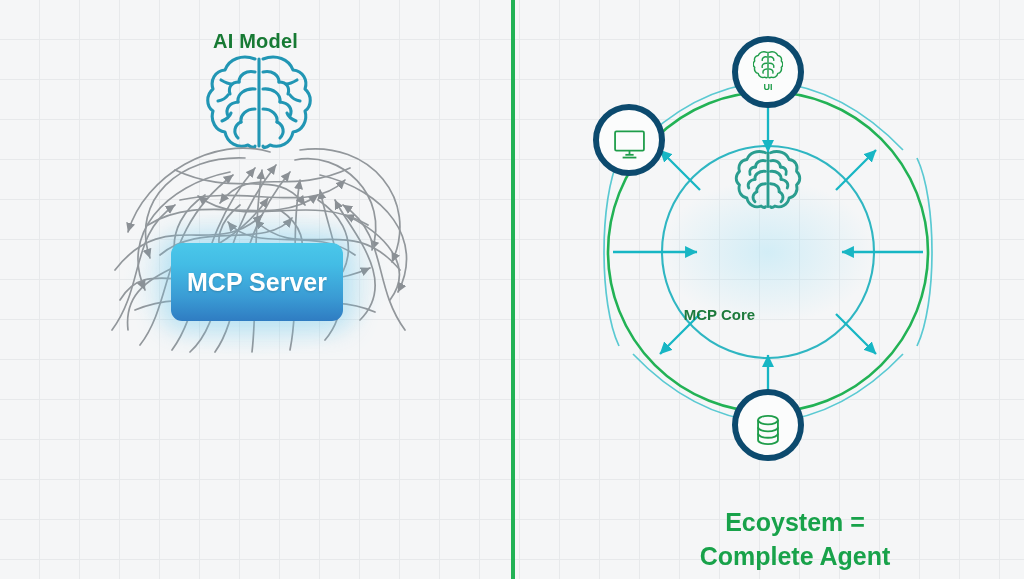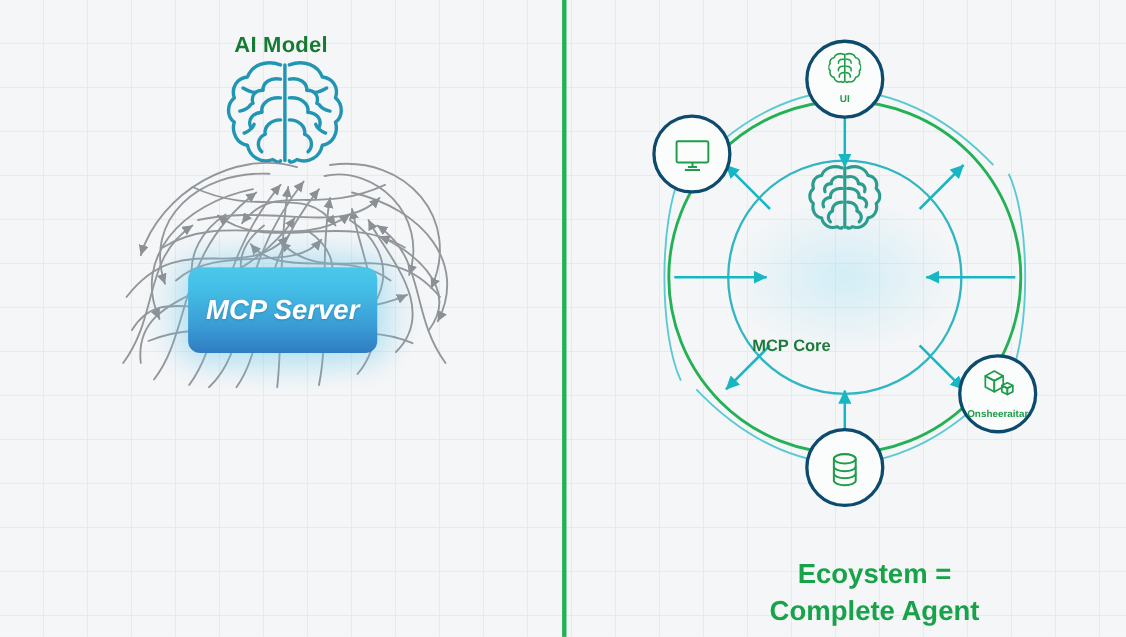--- a/index.html
+++ b/index.html
@@ -42,32 +42,32 @@
   }
 
   
   .mcp-box{
     position:absolute;border-radius:11px;
     background:linear-gradient(180deg,#4ac8ea 0%,#43bce5 28%,#3a9bd4 70%,#2f7cc2 100%);
     box-shadow:0 0 26px 9px rgba(120,205,238,.45);
     display:flex;align-items:center;justify-content:center;
     color:#fff;font-weight:bold;text-shadow:0 1px 2px rgba(0,0,0,.18);
   }
-  #mcp-server-left{left:171px;top:243px;width:172px;height:78px;font-size:25px;font-style:italic;}
+  #mcp-server-left{left:171px;top:243px;width:172px;height:78px;font-size:25px;}
 
   
   #mcp-core-label{
     position:absolute;left:0;top:306px;width:409px;text-align:center;
     font-size:15px;font-weight:bold;color:#1d7a3c;
   }
 
   
   .node{
     position:absolute;width:72px;height:72px;border-radius:50%;
-    border:3px solid #0c4a6e;background:#fbfcfc;
+    border:6px solid #0c4a6e;background:#fbfcfc;
     box-sizing:border-box;
   }
   .node .node-icon{
     position:absolute;left:0;right:0;top:11px;
     display:flex;justify-content:center;
   }
   .node.has-label .node-icon{top:8px;}
   .node .node-label{
     position:absolute;left:-13px;right:-13px;bottom:10px;text-align:center;
     font-size:9px;font-weight:bold;color:#1f9d4a;
@@ -260,33 +260,20 @@
         <path d="M-4,14 C-14,14 -19,21 -17,28"></path>
         <path d="M4,-28 C14,-30 21,-24 20,-16"></path>
         <path d="M4,-6 C15,-7 22,0 20,8"></path>
         <path d="M4,14 C14,14 19,21 17,28"></path>
       </svg>
     </span>
     <span class="node-label">UI</span>
   </div>
 
 
-  <div class="node has-label" style="left:356px;top:322px;">
-    <span class="node-icon">
-      <svg width="30" height="30" viewBox="0 0 48 48" fill="none" stroke="#1f9d4a" stroke-width="2.5" stroke-linejoin="round">
-        <path d="M6,14 L19,7 L32,14 L19,21 z"></path>
-        <path d="M6,14 L6,30 L19,37 L19,21 z"></path>
-        <path d="M32,14 L32,30 L19,37 L19,21 z"></path>
-        <path d="M30,28 L38,24 L46,28 L38,32 z"></path>
-        <path d="M30,28 L30,37 L38,41 L38,32 z"></path>
-        <path d="M46,28 L46,37 L38,41 L38,32 z"></path>
-      </svg>
-    </span>
-    <span class="node-label">Onsheeraitar</span>
-  </div>
 
   <div class="node" style="left:217px;top:389px;">
     <span class="node-icon" style="top:18px;">
       <svg width="30" height="34" viewBox="0 0 42 48" fill="none" stroke="#1f9d4a" stroke-width="2.6" stroke-linejoin="round">
         <ellipse cx="21" cy="10" rx="14" ry="6"></ellipse>
         <path d="M7,10 L7,38 C7,41.3 13.3,44 21,44 C28.7,44 35,41.3 35,38 L35,10"></path>
         <path d="M7,20 C7,23.3 13.3,26 21,26 C28.7,26 35,23.3 35,20"></path>
         <path d="M7,29 C7,32.3 13.3,35 21,35 C28.7,35 35,32.3 35,29"></path>
       </svg>
     </span>

